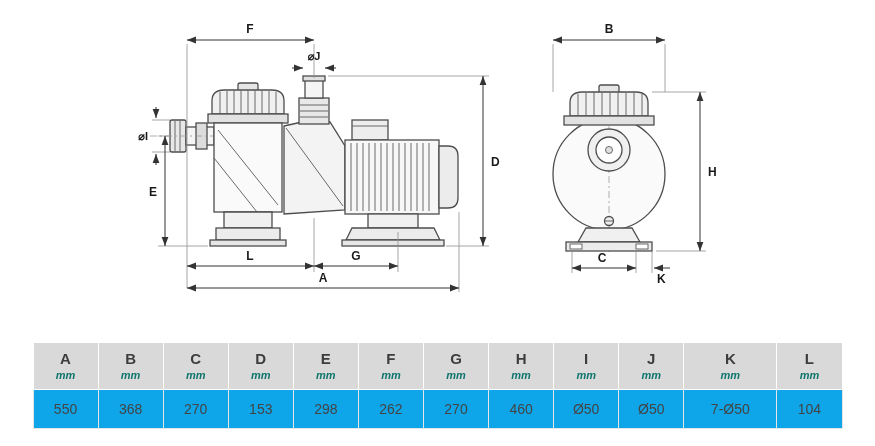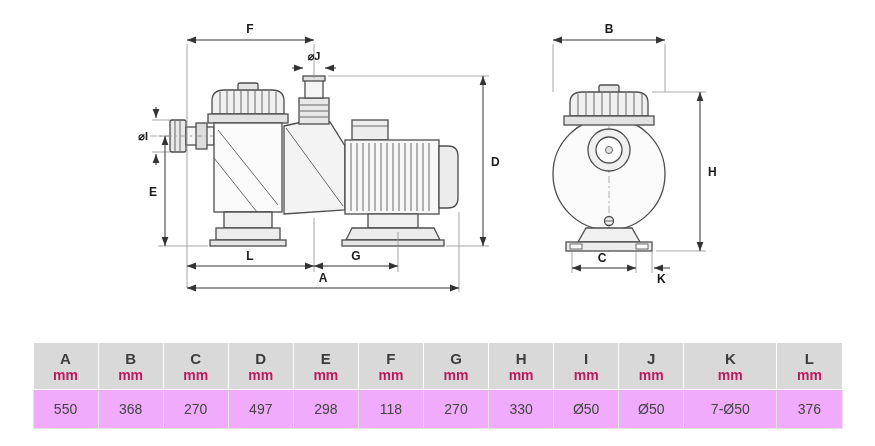--- a/index.html
+++ b/index.html
@@ -44,29 +44,30 @@
     text-align: center;
     vertical-align: middle;
   }
   table.dims th .letter {
     font-size: 15px;
     font-weight: 700;
     color: #3d3d3d;
     line-height: 17px;
   }
   table.dims th .unit {
-    font-size: 14px;
+    font-size: 11px;
     font-weight: 700;
-    color: #be185d;
+    color: #0f766e;
     line-height: 16px;
+    font-style: italic;
   }
   table.dims td {
     border: 1px solid #e4e4e4;
     border-top: none;
-    background: #f0abfc;
+    background: #0ea5e9;
     text-align: center;
     vertical-align: middle;
     height: 36px;
     font-size: 14px;
     color: #444444;
   }
   table.dims col.std { width: 7.55%; }
   table.dims col.wide { width: 10.8%; }
 </style>
 </head>
@@ -348,25 +349,25 @@
             <div class="letter">L</div>
             <div class="unit">mm</div>
           </th>
         </tr>
     </thead>
     <tbody>
       <tr id="dim-vals">
           <td>550</td>
           <td>368</td>
           <td>270</td>
-          <td>497</td>
+          <td>153</td>
           <td>298</td>
-          <td>118</td>
+          <td>262</td>
           <td>270</td>
-          <td>330</td>
+          <td>460</td>
           <td>Ø50</td>
           <td>Ø50</td>
           <td>7-Ø50</td>
-          <td>376</td>
+          <td>104</td>
         </tr>
     </tbody>
   </table>
 </div>
 
 </body></html>

